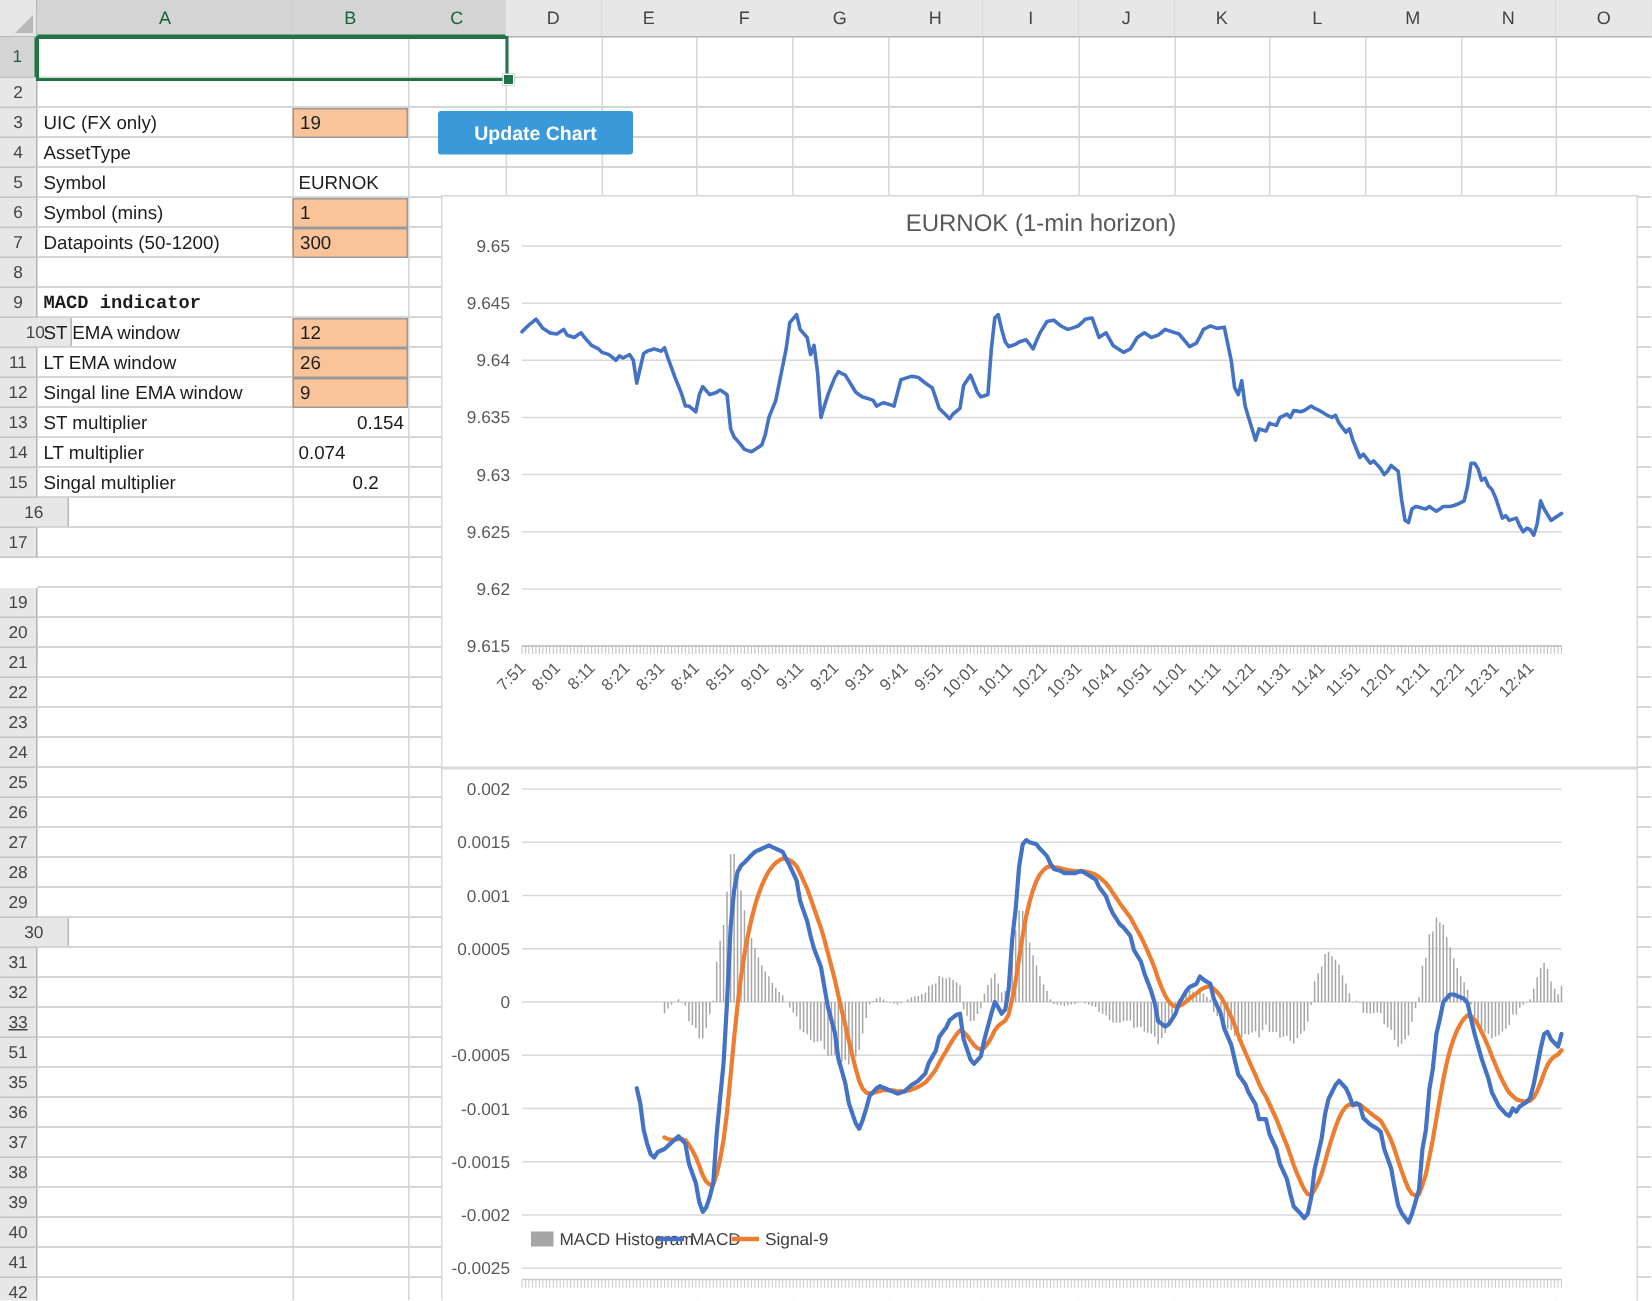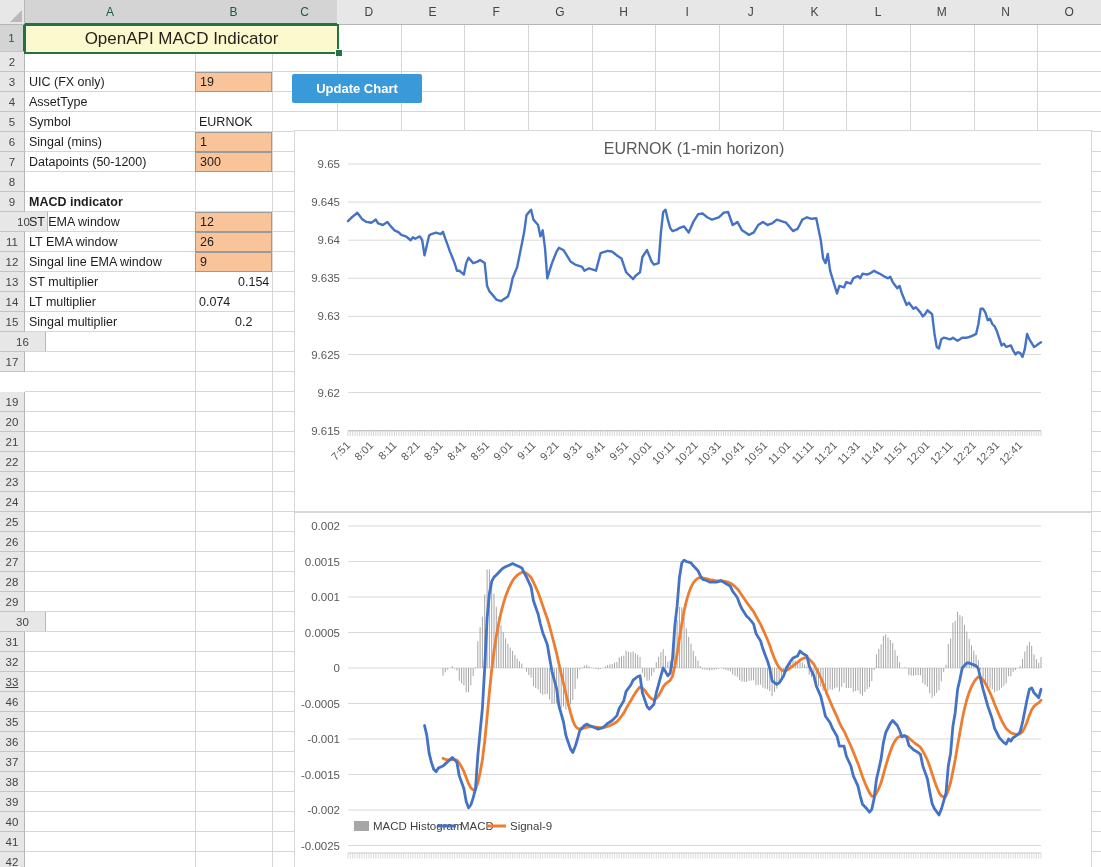--- a/index.html
+++ b/index.html
@@ -18,21 +18,21 @@
           border-right:1px solid #b6b6b6;border-bottom:1px solid #b6b6b6;box-sizing:border-box;}
   #corner:after{content:"";position:absolute;right:2px;bottom:2px;border-left:12px solid transparent;
           border-bottom:12px solid #b9b9b9;}
   .vline{position:absolute;top:25px;bottom:0;width:1px;background:#d6d6d6;}
   #rowlines{position:absolute;left:25px;right:0;top:52px;bottom:0;
           background:repeating-linear-gradient(to bottom,transparent 0 19px,#d6d6d6 19px 20px);}
   #row1line{position:absolute;left:25px;right:0;top:51px;height:1px;background:#d6d6d6;}
   .cell{position:absolute;box-sizing:border-box;font-size:12.5px;color:#1d1d1d;
         display:flex;align-items:center;padding:0 4px;white-space:nowrap;overflow:visible;z-index:1;}
   .cell.orange{background:#F9C499;border:1px solid #9a9a9a;}
-  .cell.bold{font-weight:bold;}
+  .cell.bold{font-weight:bold;font-family:Liberation Mono, monospace;}
   #titlecell{position:absolute;box-sizing:border-box;background:#FCF9CE;z-index:1;
         display:flex;align-items:center;justify-content:center;font-size:17px;color:#23231c;}
   #selbox{position:absolute;border:2px solid #217346;box-sizing:border-box;z-index:2;pointer-events:none;}
   #fillhandle{position:absolute;width:6px;height:6px;background:#217346;border:1px solid #fff;
         box-sizing:content-box;z-index:3;}
   #updatebtn{position:absolute;left:292px;top:74px;width:130px;height:29px;background:#3A9AD9;
         color:#fff;font-weight:bold;font-size:13px;border:none;border-radius:2px;z-index:3;
         display:flex;align-items:center;justify-content:center;cursor:pointer;}
   .chartbox{position:absolute;left:294px;width:798px;background:#fff;border:1px solid #d7d7d7;
         box-sizing:border-box;z-index:2;}
@@ -89,21 +89,21 @@
       <div class="rowhdr" style="top: 492px; height: 20px; width: 25px;">24</div>
       <div class="rowhdr" style="top: 512px; height: 20px; width: 25px;">25</div>
       <div class="rowhdr" style="top: 532px; height: 20px; width: 25px;">26</div>
       <div class="rowhdr" style="top: 552px; height: 20px; width: 25px;">27</div>
       <div class="rowhdr" style="top: 572px; height: 20px; width: 25px;">28</div>
       <div class="rowhdr" style="top: 592px; height: 20px; width: 25px;">29</div>
       <div class="rowhdr" style="top: 612px; height: 20px; width: 46px;">30</div>
       <div class="rowhdr" style="top: 632px; height: 20px; width: 25px; text-align: center;">31</div>
       <div class="rowhdr" style="top: 652px; height: 20px; width: 25px;">32</div>
       <div class="rowhdr" style="top: 672px; height: 20px; width: 25px; text-decoration: underline;">33</div>
-      <div class="rowhdr" style="top: 692px; height: 20px; width: 25px;">46</div>
+      <div class="rowhdr" style="top: 692px; height: 20px; width: 25px;">51</div>
       <div class="rowhdr" style="top: 712px; height: 20px; width: 25px;">35</div>
       <div class="rowhdr" style="top: 732px; height: 20px; width: 25px;">36</div>
       <div class="rowhdr" style="top: 752px; height: 20px; width: 25px;">37</div>
       <div class="rowhdr" style="top: 772px; height: 20px; width: 25px;">38</div>
       <div class="rowhdr" style="top: 792px; height: 20px; width: 25px;">39</div>
       <div class="rowhdr" style="top: 812px; height: 20px; width: 25px;">40</div>
       <div class="rowhdr" style="top: 832px; height: 20px; width: 25px;">41</div>
       <div class="rowhdr" style="top: 852px; height: 20px; width: 25px;">42</div>
     </div>
   <div id="rowlines"></div>
@@ -124,40 +124,39 @@
       <div class="vline" style="left: 973.7px;"></div>
       <div class="vline" style="left: 1037.37px;"></div>
     </div>
   <div id="cells">
       <div class="cell" style="left: 25px; top: 72px; width: 170px; height: 20px;">UIC (FX only)</div>
       <div class="cell orange" style="left: 195px; top: 72px; width: 77px; height: 20px;">19</div>
       <div class="cell" style="left: 25px; top: 92px; width: 170px; height: 20px;">AssetType</div>
       <div class="cell orange" style="left: 195px; top: 92px; width: 77px; height: 32px; margin-top: 40px;">FxSpot</div>
       <div class="cell" style="left: 25px; top: 112px; width: 170px; height: 20px;">Symbol</div>
       <div class="cell" style="left: 195px; top: 112px; width: 77px; height: 20px;">EURNOK</div>
-      <div class="cell" style="left: 25px; top: 132px; width: 170px; height: 20px;">Singal (mins)</div>
+      <div class="cell" style="left: 25px; top: 132px; width: 170px; height: 20px;">Symbol (mins)</div>
       <div class="cell orange" style="left: 195px; top: 132px; width: 77px; height: 20px;">1</div>
       <div class="cell" style="left: 25px; top: 152px; width: 170px; height: 20px;">Datapoints (50-1200)</div>
       <div class="cell orange" style="left: 195px; top: 152px; width: 77px; height: 20px;">300</div>
       <div class="cell bold" style="left: 25px; top: 192px; width: 170px; height: 20px;">MACD indicator</div>
       <div class="cell" style="left: 25px; top: 212px; width: 170px; height: 20px;">ST EMA window</div>
       <div class="cell orange" style="left: 195px; top: 212px; width: 77px; height: 20px;">12</div>
       <div class="cell" style="left: 25px; top: 232px; width: 170px; height: 20px;">LT EMA window</div>
       <div class="cell orange" style="left: 195px; top: 232px; width: 77px; height: 20px;">26</div>
       <div class="cell" style="left: 25px; top: 252px; width: 170px; height: 20px;">Singal line EMA window</div>
       <div class="cell orange" style="left: 195px; top: 252px; width: 77px; height: 20px;">9</div>
       <div class="cell" style="left: 25px; top: 272px; width: 170px; height: 20px;">ST multiplier</div>
       <div class="cell" style="left: 195px; top: 272px; width: 77px; height: 20px; padding-left: 43px;">0.154</div>
       <div class="cell" style="left: 25px; top: 292px; width: 170px; height: 20px;">LT multiplier</div>
       <div class="cell" style="left: 195px; top: 292px; width: 77px; height: 20px;">0.074</div>
       <div class="cell" style="left: 25px; top: 312px; width: 170px; height: 20px;">Singal multiplier</div>
       <div class="cell" style="left: 195px; top: 312px; width: 77px; height: 20px; margin-left: 36px;">0.2</div>
     </div>
 
-  <div id="titlecell" style="left: 26px; top: 26px; width: 311px; height: 26px;">OpenAPI MACD Indicator</div>
   <div id="selbox" style="left: 24px; top: 24px; width: 315px; height: 30px;"></div>
   <div id="fillhandle" style="left: 335px; top: 49px;"></div>
 
   <div id="updatebtn">Update Chart</div>
 
   <div class="chartbox" id="chart-top">
     <svg id="svg-top" width="796" height="380" viewBox="0 0 796 380">
         <line x1="53" y1="33" x2="746" y2="33" stroke="#D9D9D9" stroke-width="1"></line>
         <text x="45" y="37" text-anchor="end" font-size="11.5" fill="#595959">9.65</text>
         <line x1="53" y1="71.1" x2="746" y2="71.1" stroke="#D9D9D9" stroke-width="1"></line>

